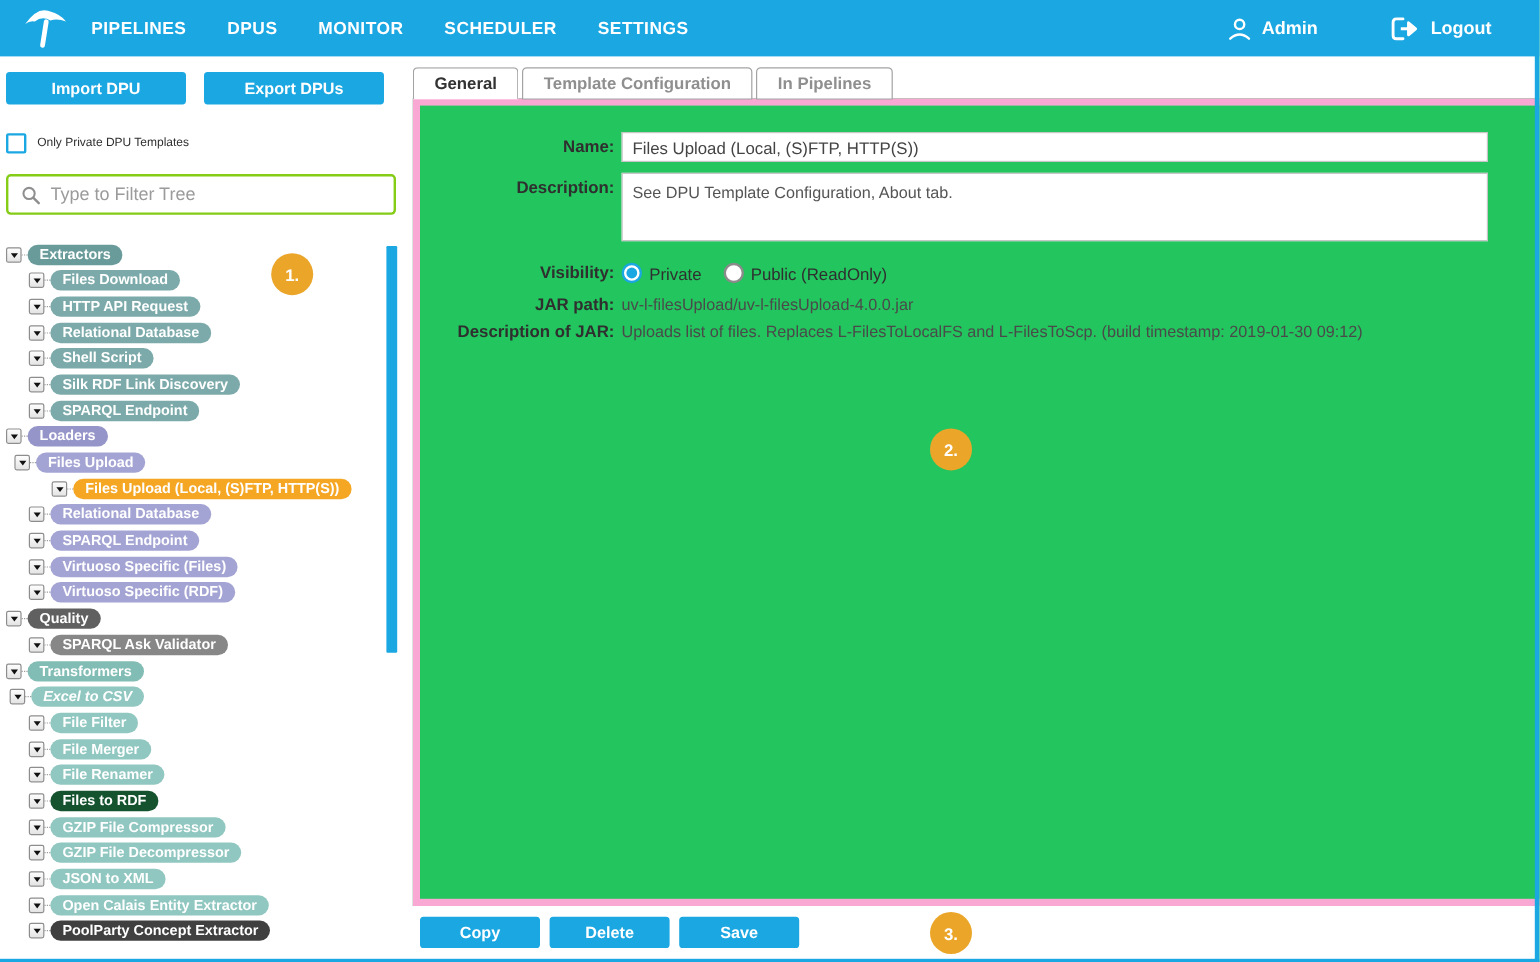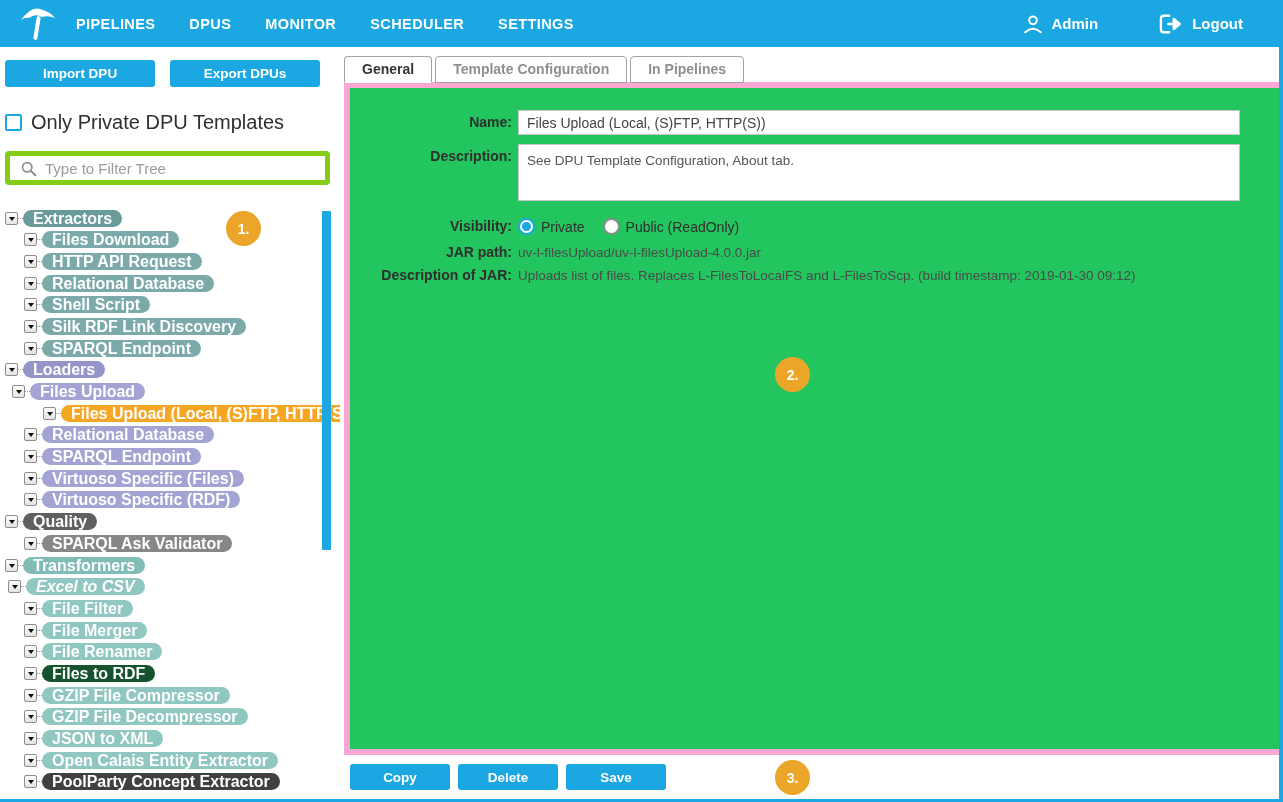--- a/index.html
+++ b/index.html
@@ -41,24 +41,24 @@
     font-family:"Liberation Sans",sans-serif; font-size:13.5px; font-weight:bold;
     height:27px; cursor:pointer; text-align:center;
   }
   .side-buttons .btn { width:150px; }
   .side-buttons .btn + .btn { margin-left:15px; }
   .checkbox-row { display:flex; align-items:center; margin:24px 0 0 5px; }
   .checkbox {
     width:17px; height:17px; border:2px solid #1ba7e2; background:#fff;
     border-radius:2px; cursor:pointer; flex:0 0 auto;
   }
-  .checkbox-row label { font-size:20px; color:#2f2f2f; margin-left:9px; cursor:pointer; }
+  .checkbox-row label { font-size:10px; color:#2f2f2f; margin-left:9px; cursor:pointer; }
   .filter-wrap {
     position:relative; margin:17px 0 0 5px; width:325px; height:34px;
-    border:5px solid #84cc16; border-radius:4px; background:#fff;
+    border:2px solid #84cc16; border-radius:4px; background:#fff;
     display:flex; align-items:center;
   }
   .filter-wrap svg { margin-left:10px; flex:0 0 auto; }
   .filter-input {
     border:none; outline:none; flex:1; height:100%; font-size:15px;
     font-family:"Liberation Sans",sans-serif; color:#444; padding-left:8px; background:transparent;
   }
   .filter-input::placeholder { color:#9b9b9b; }
 
   
@@ -74,21 +74,21 @@
     display:flex; align-items:center; justify-content:center;
     cursor:pointer; flex:0 0 auto;
   }
   .expander .tri {
     width:0; height:0; border-left:3.5px solid transparent;
     border-right:3.5px solid transparent; border-top:4.5px solid #111;
     margin-top:1px;
   }
   .connector { width:5px; border-top:1px dotted #9b9b9b; flex:0 0 auto; }
   .pill {
-    color:#fff; font-size:16px; font-weight:bold; line-height:17px;
+    color:#fff; font-size:12px; font-weight:bold; line-height:17px;
     padding:0 10px; border-radius:9px; white-space:nowrap; cursor:pointer;
   }
 
   
   .main { position:absolute; left:344px; top:56px; width:927px; }
   .tabbar { display:flex; position:relative; z-index:2; }
   .tab {
     background:#fff; border:1px solid #a3a3a3; border-radius:4px 4px 0 0;
     padding:4px 17px 5px 17px; font-size:14px; font-weight:bold; color:#8f8f8f;
     margin-right:3px; cursor:pointer; margin-bottom:-1px;

